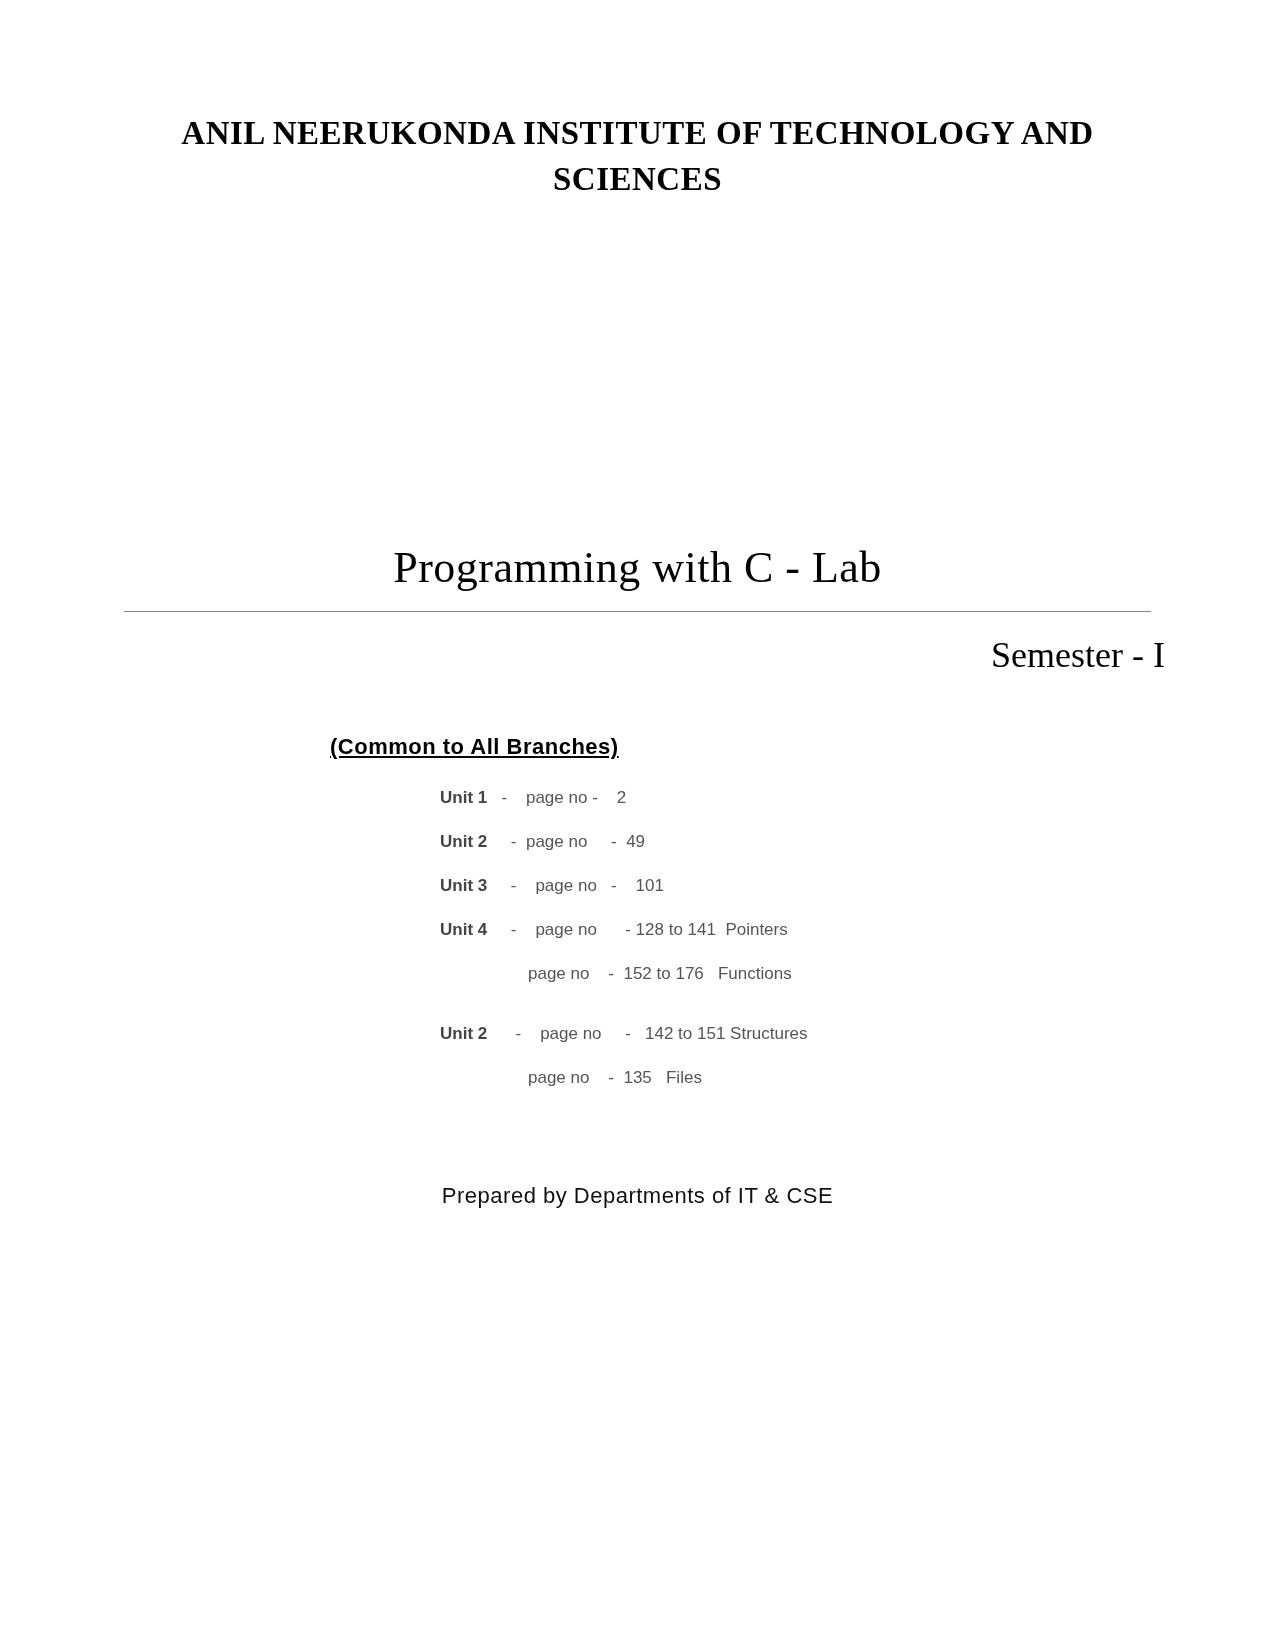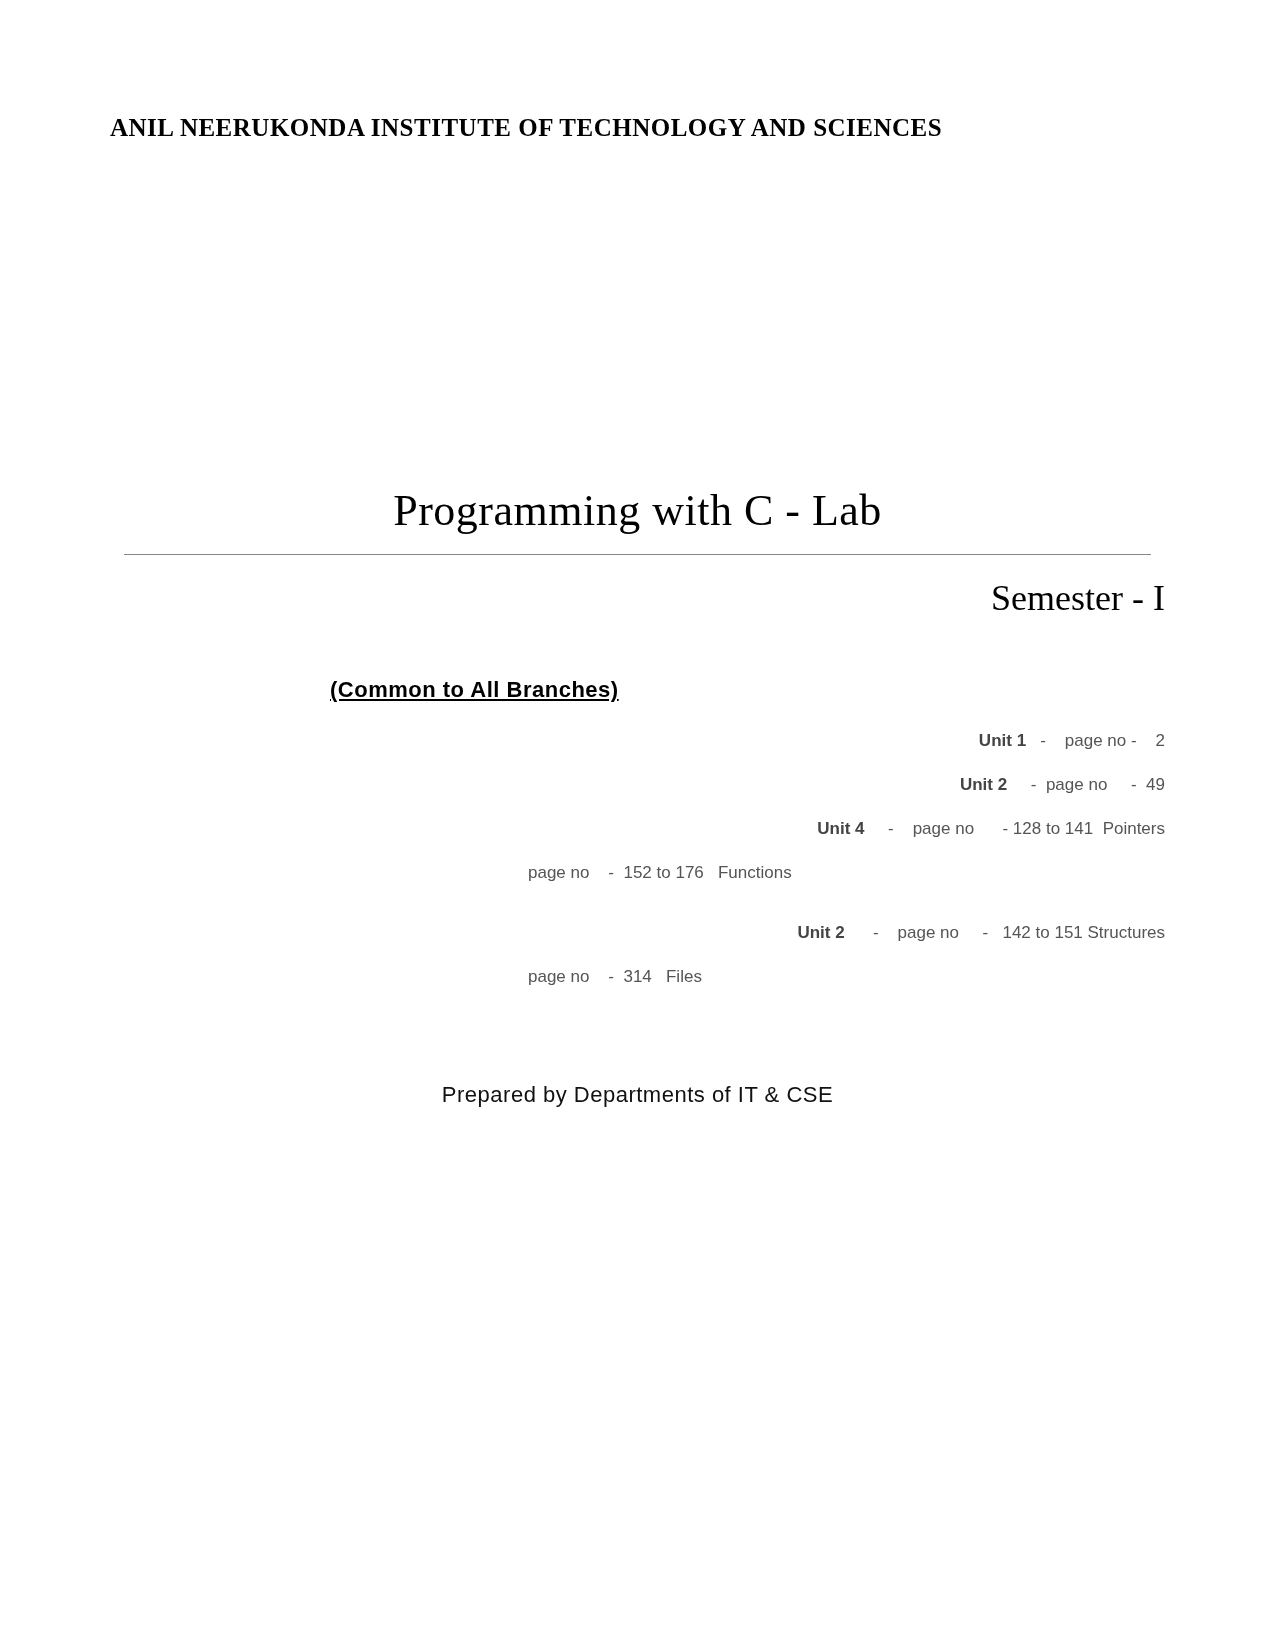--- a/index.html
+++ b/index.html
@@ -12,23 +12,23 @@
       height: 1650px;
       background: #ffffff;
       font-family: Georgia, 'Times New Roman', serif;
       color: #000000;
       position: relative;
     }
     .page {
       padding: 110px 110px 0 110px;
     }
     .institute-name {
-      text-align: left;
+      text-align: center;
       font-weight: bold;
-      font-size: 25px;
+      font-size: 33px;
       letter-spacing: 0.5px;
       line-height: 1.4;
     }
     .main-title {
       text-align: center;
       font-size: 44px;
       font-weight: normal;
       margin-top: 340px;
       letter-spacing: 0.5px;
     }
@@ -55,21 +55,20 @@
     .units {
       margin-top: 28px;
       margin-left: 330px;
       font-family: Arial, Helvetica, sans-serif;
       font-size: 17px;
       color: #555;
     }
     .unit-row {
       margin-bottom: 24px;
       white-space: pre;
-      text-align: right;
     }
     .unit-row.spaced {
       margin-top: 40px;
     }
     .unit-sub {
       margin-bottom: 24px;
       white-space: pre;
       margin-left: 88px;
     }
     .unit-label {
@@ -98,20 +97,21 @@
 
   <hr class="divider">
 
   <div class="semester">Semester - I</div>
 
   <div class="common-branches">(Common to All Branches)</div>
 
   <div class="units">
     <div class="unit-row"><span class="unit-label">Unit 1</span><span>   -    page no -    2</span></div>
     <div class="unit-row"><span class="unit-label">Unit 2</span><span>     -  page no     -  49</span></div>
+    <div class="unit-row"><span class="unit-label">Unit 3</span><span>     -    page no   -    101</span></div>
     <div class="unit-row"><span class="unit-label">Unit 4</span><span>     -    page no      - 128 to 141  Pointers</span></div>
     <div class="unit-sub">page no    -  152 to 176   Functions</div>
     <div class="unit-row spaced"><span class="unit-label">Unit 2</span><span>      -    page no     -   142 to 151 Structures</span></div>
-    <div class="unit-sub">page no    -  314   Files</div>
+    <div class="unit-sub">page no    -  135   Files</div>
   </div>
 
   <div class="prepared-by">Prepared by Departments of IT &amp; CSE</div>
 </div>
 
 </body></html>

